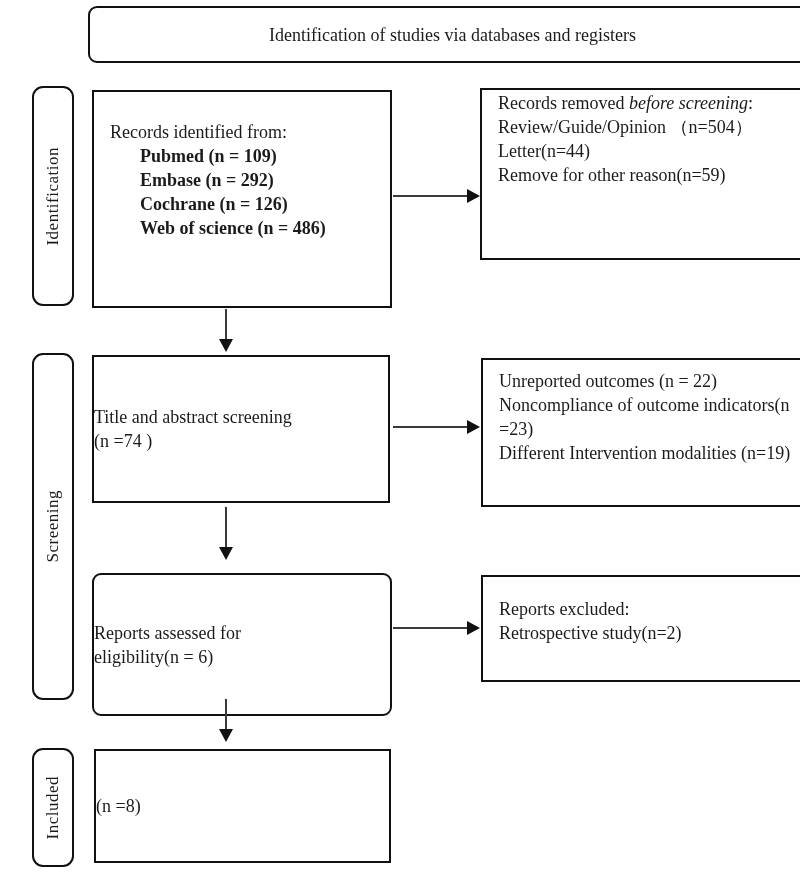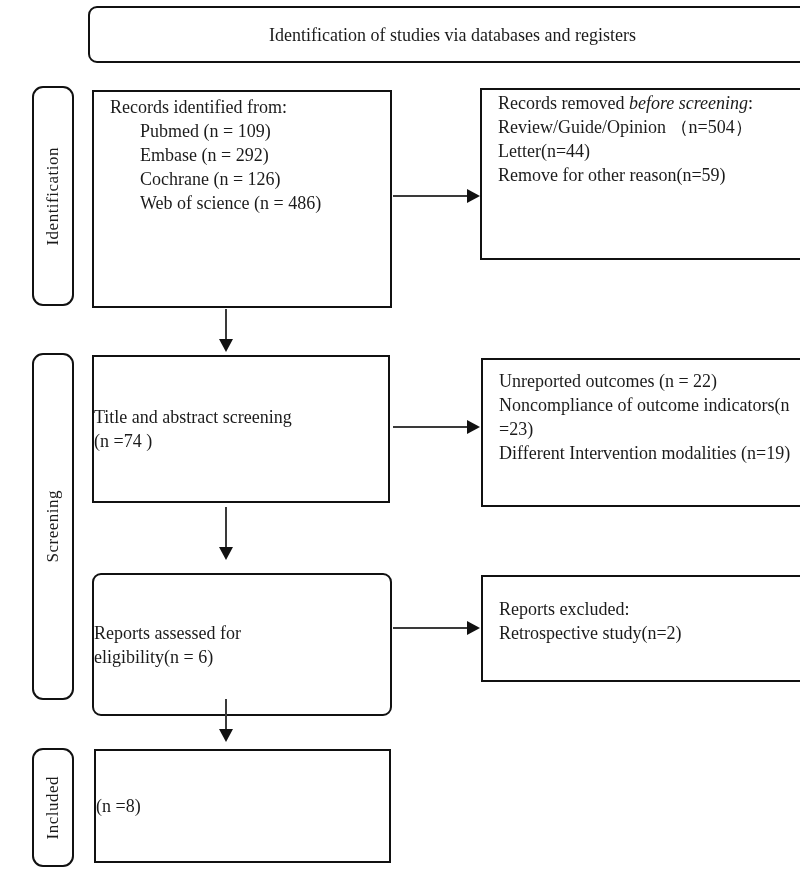--- a/index.html
+++ b/index.html
@@ -51,20 +51,21 @@
     padding: 12px 14px 10px 16px;
   }
   .centered {
     display: flex;
     flex-direction: column;
     justify-content: center;
     padding-right: 10px;
   }
   .indent {
     padding-left: 30px;
+    font-weight: bold;
   }
   .italic { font-style: italic; }
 
   
   .harrow { position: absolute; height: 14px; }
   .harrow .shaft {
     position: absolute;
     top: 6px; left: 0; right: 11px;
     height: 2px;
     background: #3a3a3a;
@@ -105,21 +106,21 @@
   <div class="box stage" style="left:8px; top:86px; width:42px; height:220px;">
     <span class="vtext">Identification</span>
   </div>
   <div class="box stage" style="left:8px; top:353px; width:42px; height:347px;">
     <span class="vtext">Screening</span>
   </div>
   <div class="box stage" style="left:8px; top:748px; width:42px; height:119px;">
     <span class="vtext">Included</span>
   </div>
 
-  <div class="box pad" style="left:68px; top:90px; width:300px; height:218px; padding-top:3px;">
+  <div class="box pad" style="left:68px; top:90px; width:300px; height:218px; padding-top:28px;">
     <div>Records identified from:</div>
     <div class="indent">Pubmed (n = 109)</div>
     <div class="indent">Embase (n = 292)</div>
     <div class="indent">Cochrane (n = 126)</div>
     <div class="indent">Web of science (n = 486)</div>
   </div>
 
   <div class="box pad" style="left:456px; top:88px; width:338px; height:172px; padding-top:1px;">
     <div>
       <span>Records removed </span><span class="italic">before screening</span><span>:</span>

